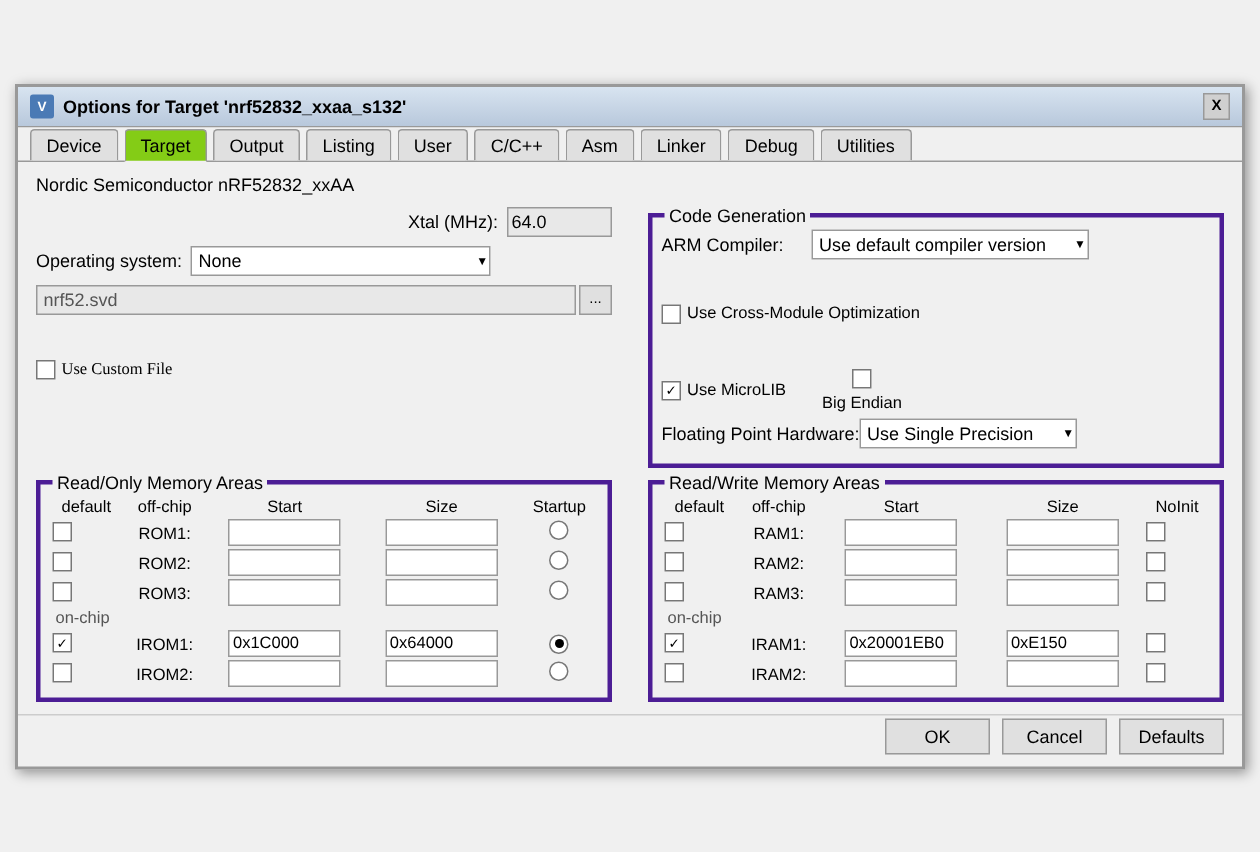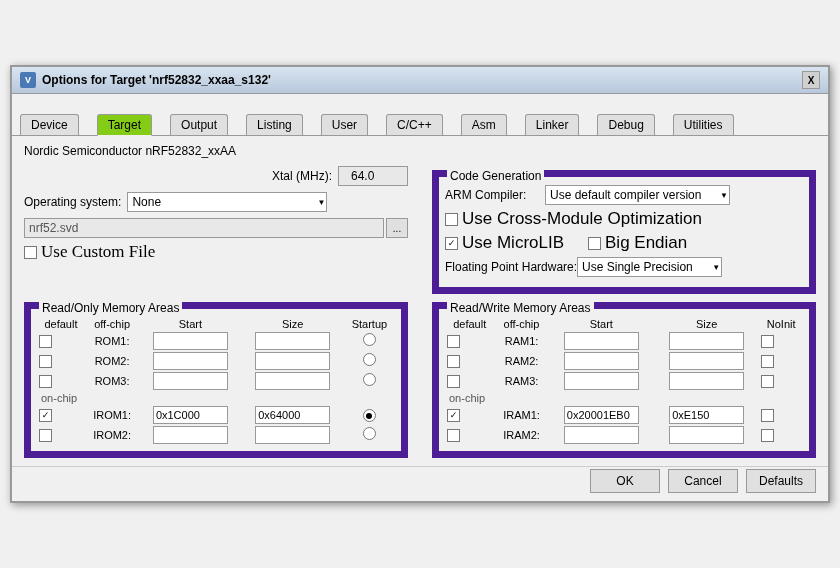--- a/index.html
+++ b/index.html
@@ -58,22 +58,22 @@
       display: flex;
       align-items: center;
       justify-content: center;
       font-size: 10px;
       font-weight: bold;
     }
     .tabs {
       display: flex;
       background: #f0f0f0;
       border-bottom: 1px solid #999;
-      padding: 20px 8px 0 8px;
-      gap: 18px;
+      padding: 1px 8px 0 8px;
+      gap: 4px;
     }
     .tab {
       padding: 3px 10px;
       border: 1px solid #999;
       border-bottom: none;
       background: #e0e0e0;
       cursor: pointer;
       font-size: 12px;
       border-radius: 3px 3px 0 0;
     }
@@ -98,21 +98,21 @@
       margin-bottom: 6px;
     }
     .xtal-label {
       font-size: 12px;
       margin-right: 6px;
     }
     .xtal-input {
       width: 70px;
       border: 1px solid #999;
       background: #e8e8e8;
-      padding: 1px 12px;
+      padding: 1px 2px;
       font-size: 12px;
       height: 20px;
     }
     .os-row {
       display: flex;
       align-items: center;
       margin-bottom: 6px;
     }
     .os-label {
       font-size: 12px;
@@ -177,22 +177,23 @@
     .custom-file-row {
       display: flex;
       align-items: center;
       margin-top: 4px;
       font-family: Liberation Serif, serif;
     }
     .checkbox-label {
       display: flex;
       align-items: center;
       gap: 4px;
-      font-size: 17px;
-      cursor: pointer;
+      font-size: 11px;
+      cursor: pointer;
+      margin-top: 26px;
     }
     .checkbox {
       width: 13px;
       height: 13px;
       border: 1px solid #777;
       background: white;
       display: flex;
       align-items: center;
       justify-content: center;
       font-size: 9px;
@@ -269,21 +270,21 @@
     }
     .bottom-center {
       display: flex;
       gap: 8px;
     }
     .mem-row-label {
       font-size: 11px;
       text-align: center;
     }
     .groupbox {
-      border: 7px solid #4c1d95;
+      border: 3px solid #4c1d95;
       margin-top: 4px;
       padding: 4px 6px 6px;
       position: relative;
     }
     .groupbox-title {
       position: absolute;
       top: -8px;
       left: 8px;
       background: #f0f0f0;
       padding: 0 3px;
@@ -383,21 +384,21 @@
               <span>Use Cross-Module Optimization</span>
             </label>
           </div>
 
           <div class="cg-row">
             <label class="checkbox-label">
               <div class="checkbox checked"></div>
               <span>Use MicroLIB</span>
             </label>
             <span style="margin-left:16px;"></span>
-            <label class="checkbox-label" style="margin-left:8px;">
+            <label class="checkbox-label" style="margin-left:8px;flex-direction:column;">
               <div class="checkbox"></div>
               <span>Big Endian</span>
             </label>
           </div>
 
           <div class="cg-row">
             <span class="cg-label">Floating Point Hardware:</span>
             <div class="dropdown-container">
               <select class="dropdown" style="width:145px;">
                 <option>Use Single Precision</option>

